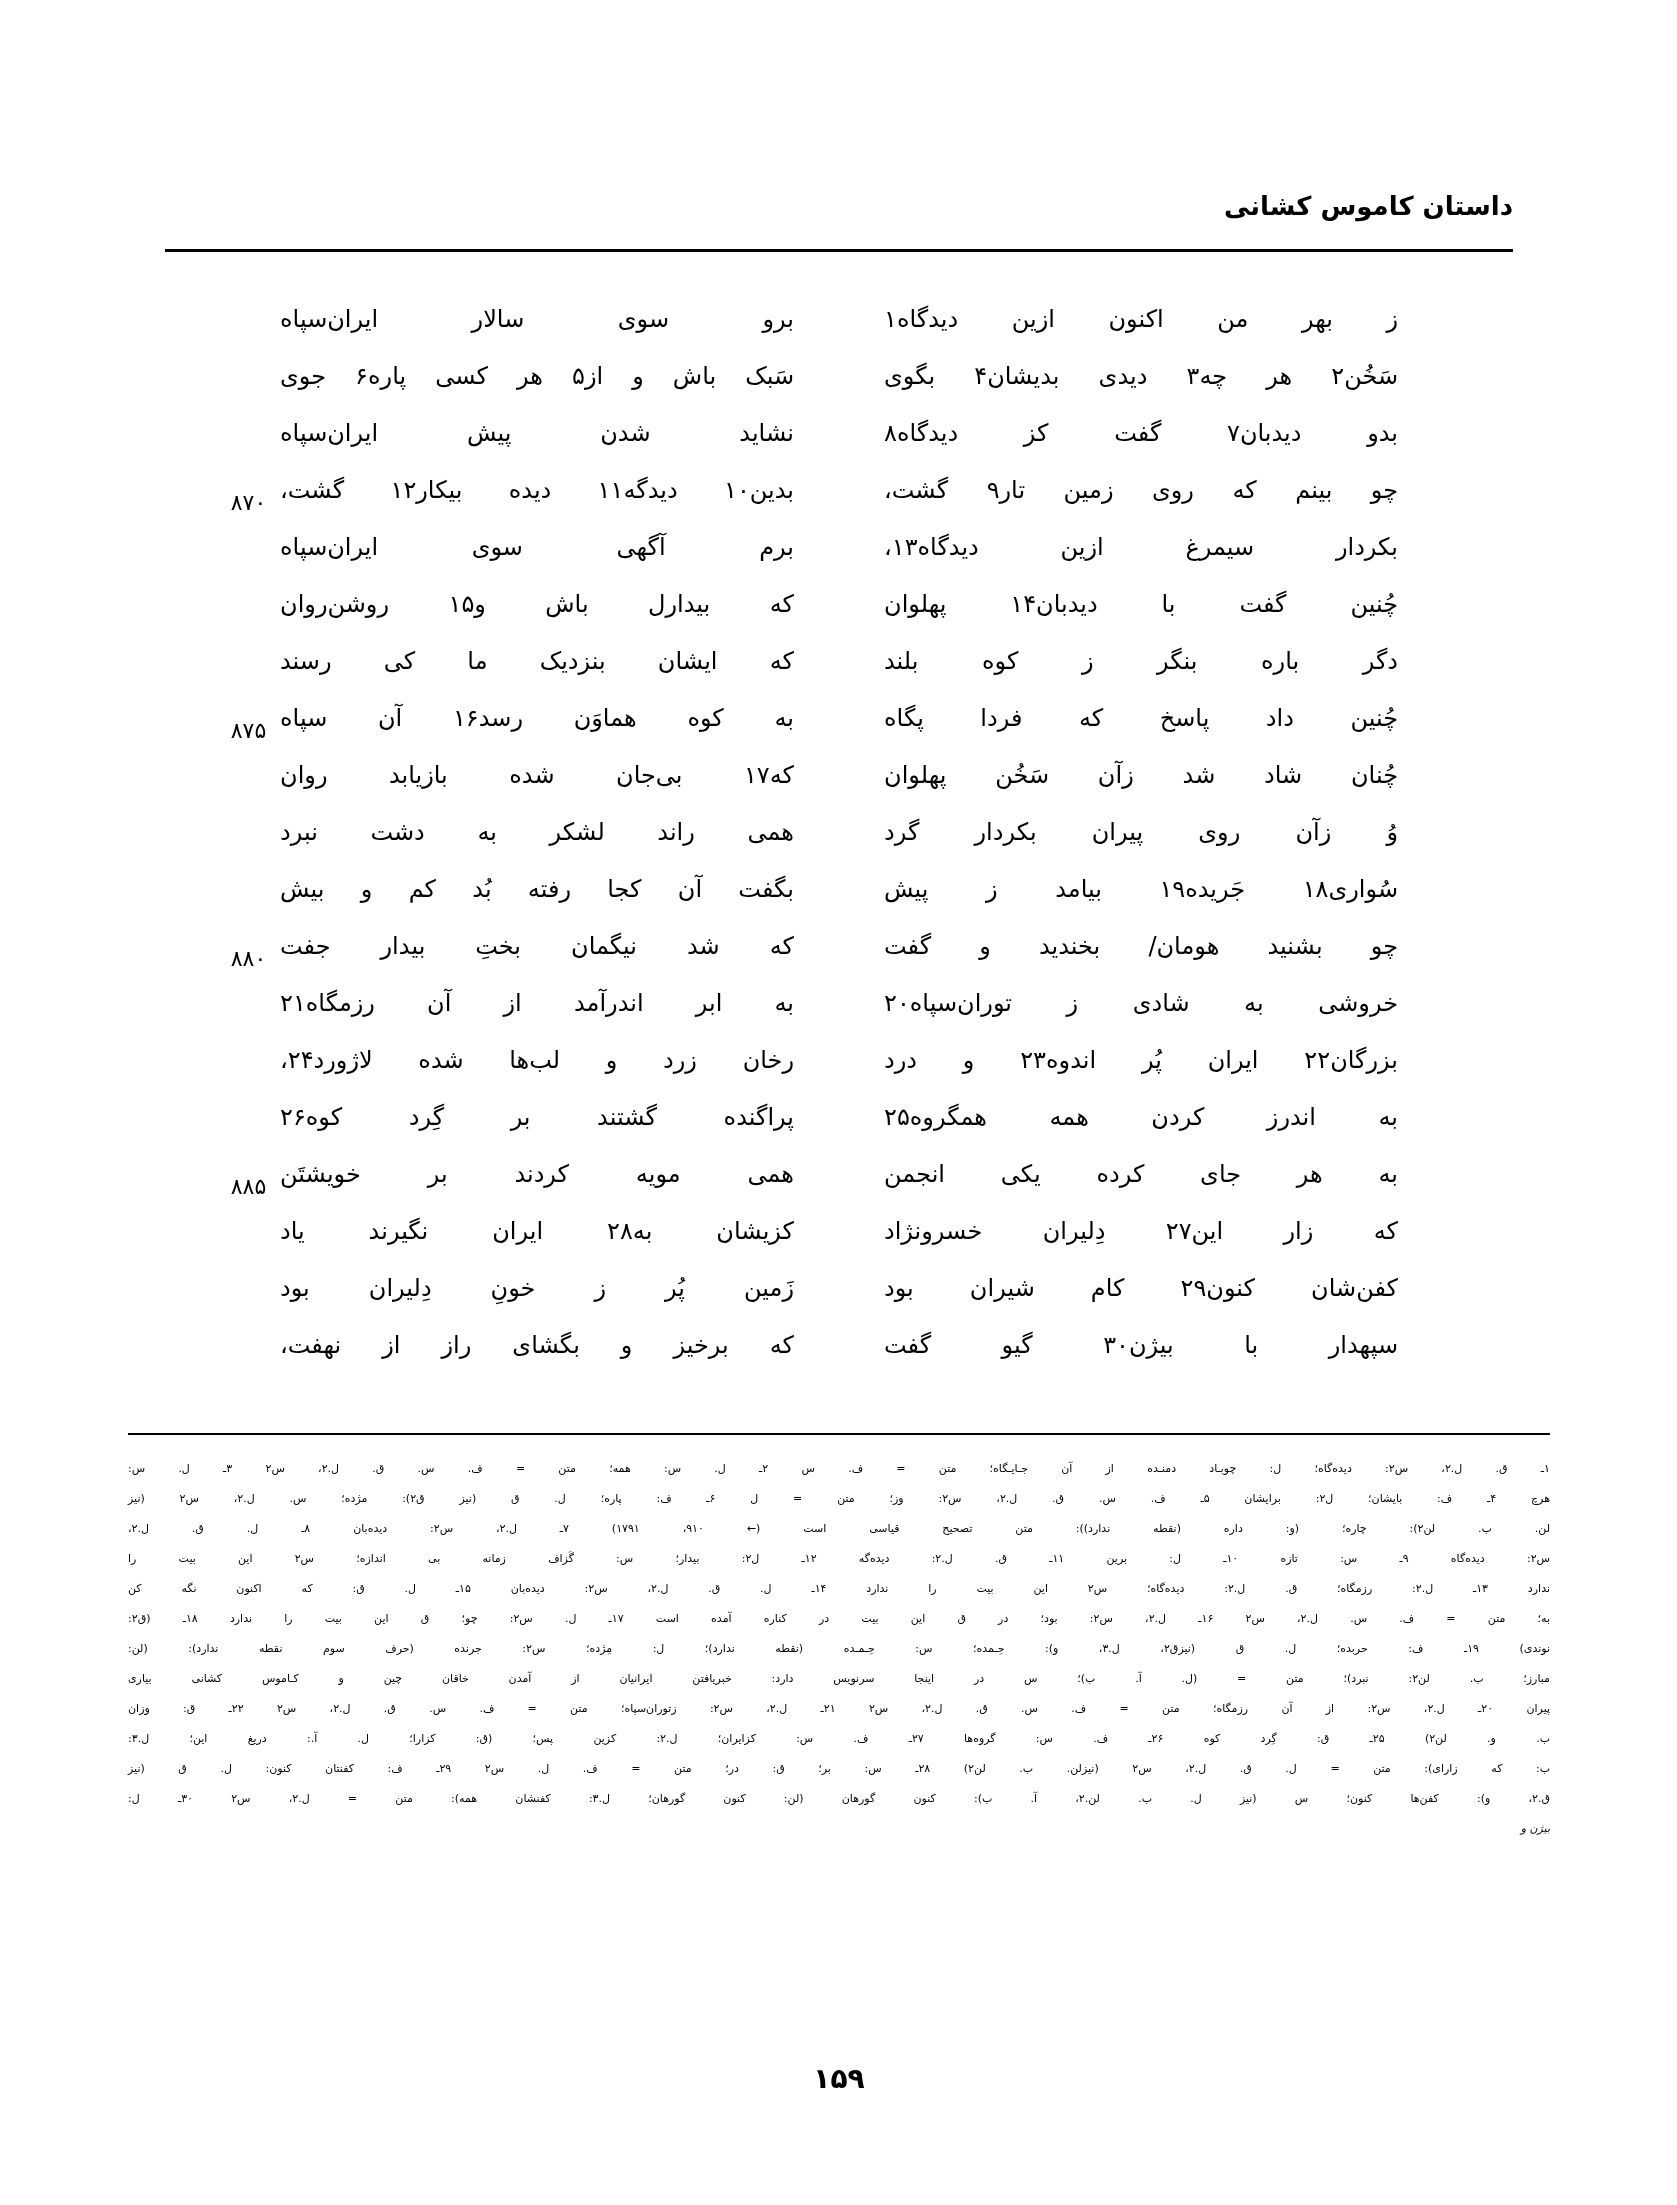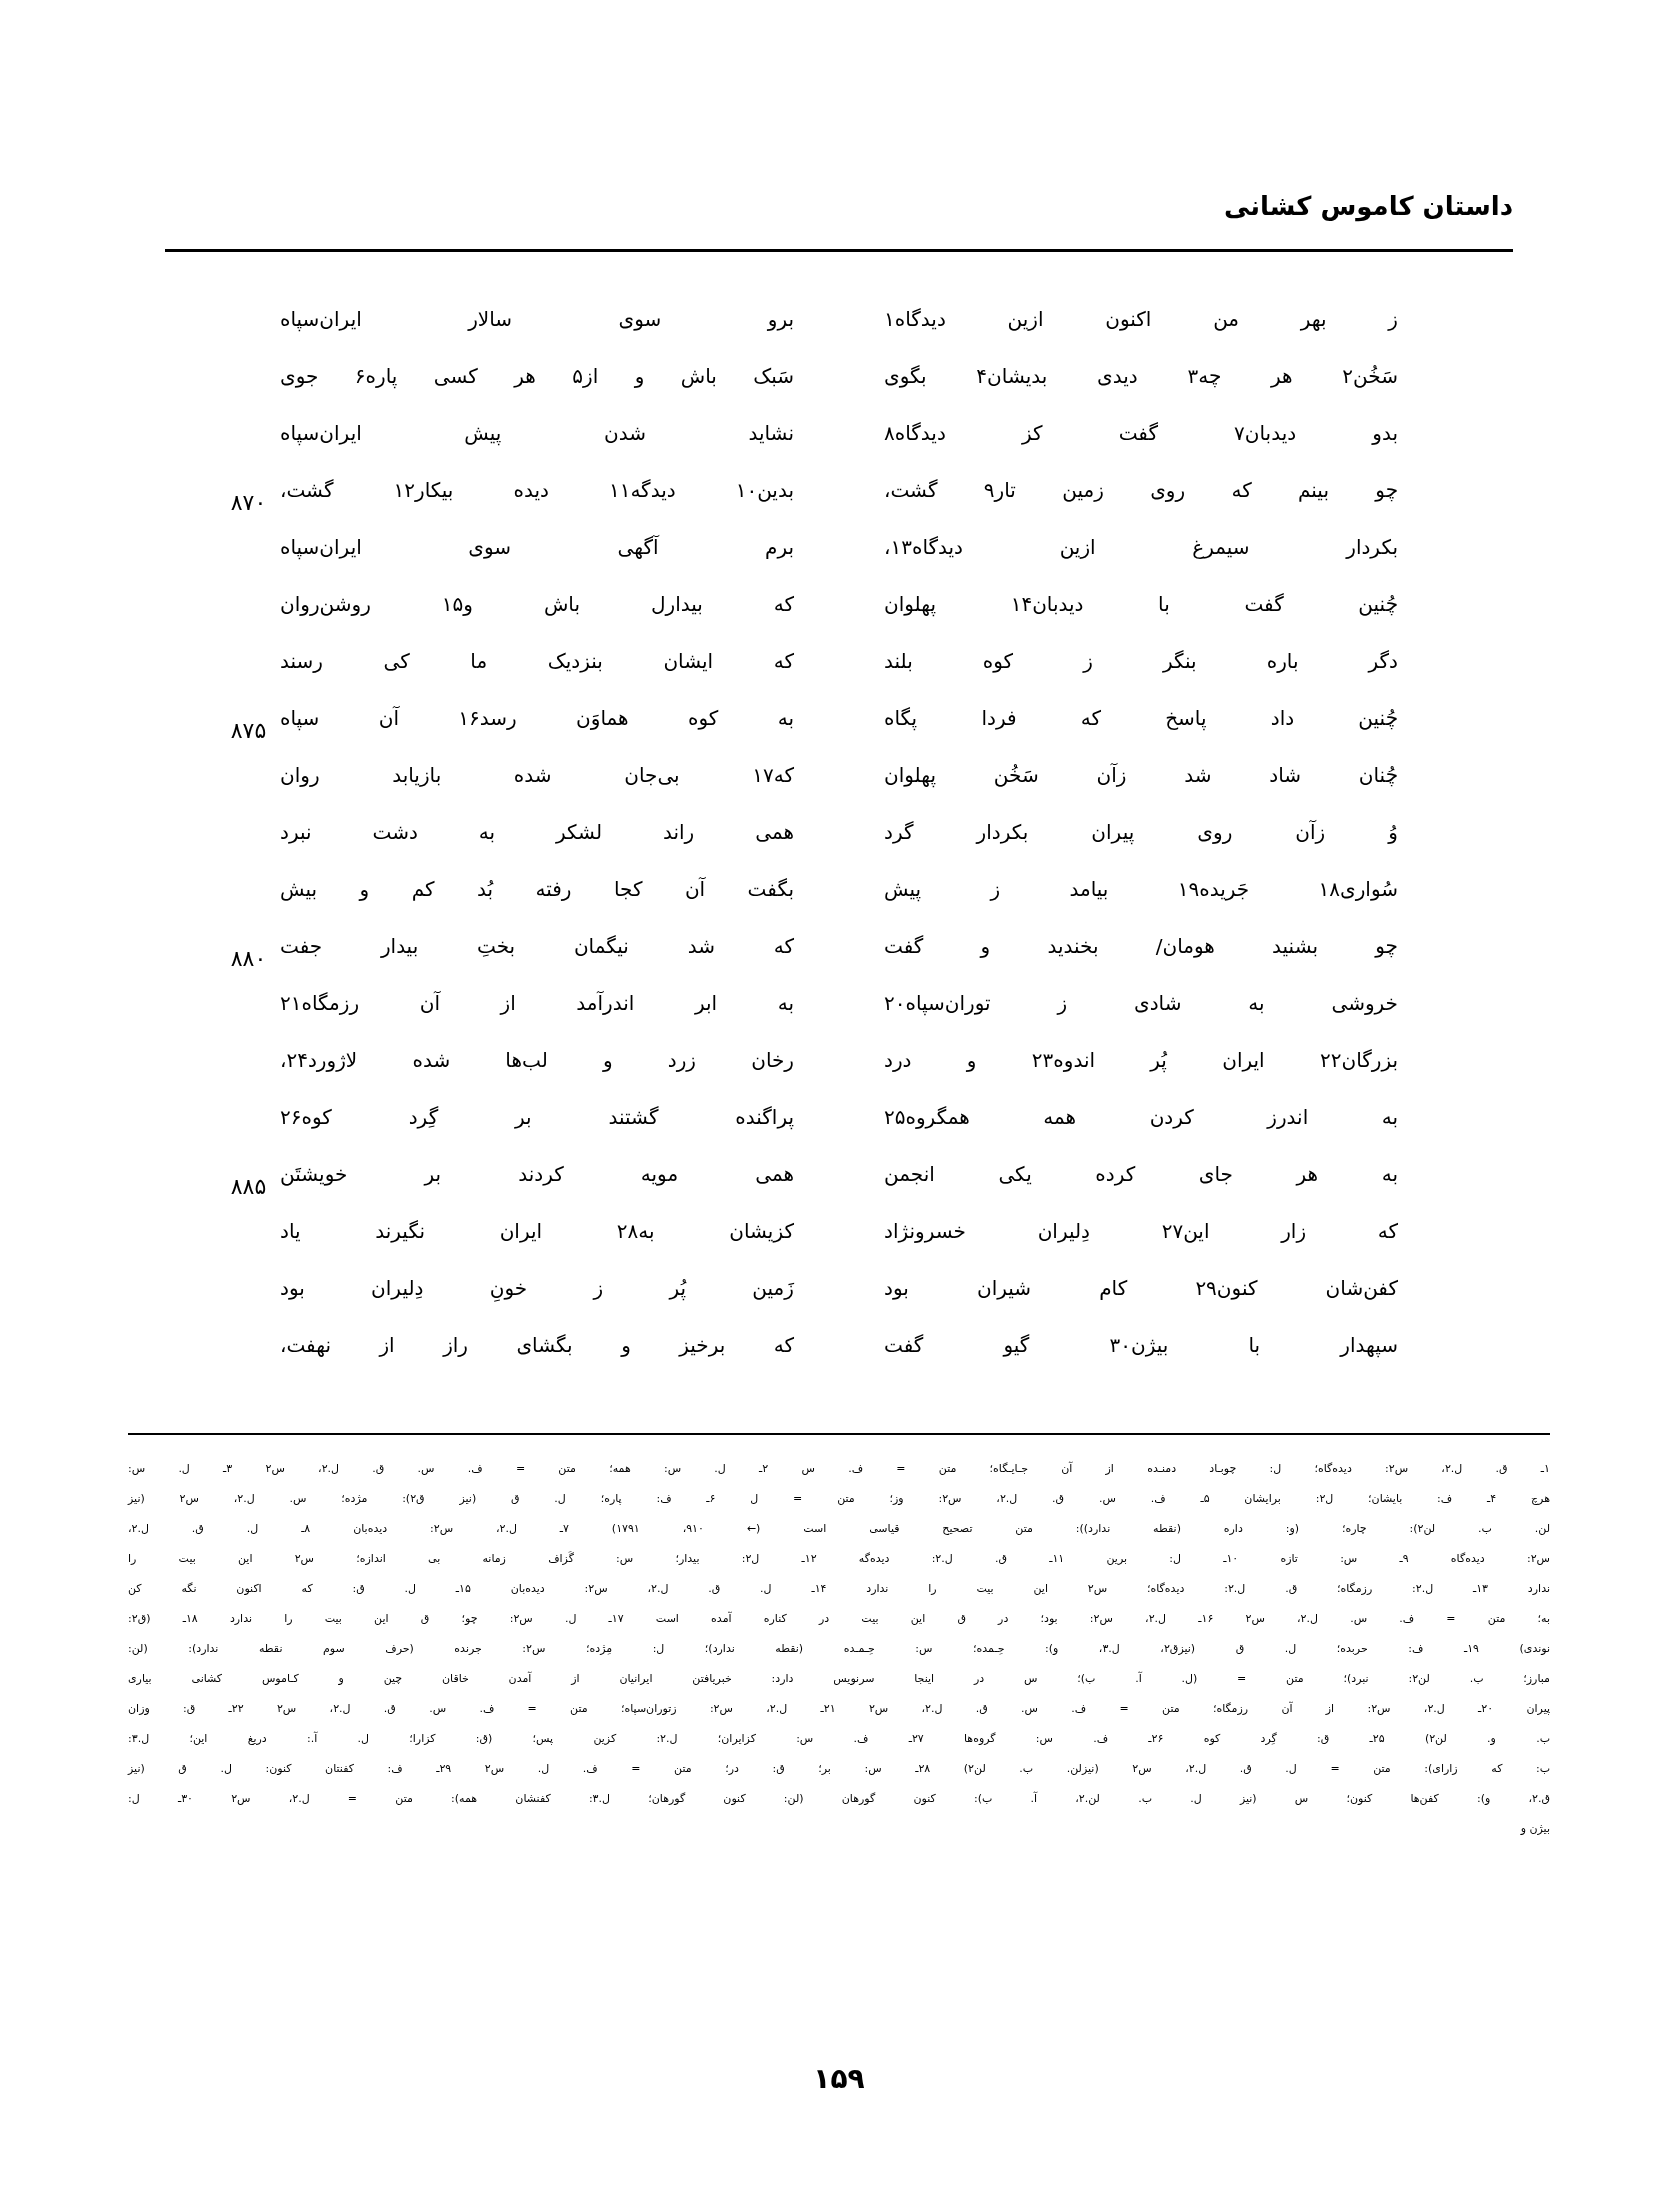--- a/index.html
+++ b/index.html
@@ -65,21 +65,21 @@
   .numbers-col {
     position: absolute;
     top: 12px;
     right: 1224px;
     width: 81px;
   }
 
   .line {
     height: 57px;
     line-height: 57px;
-    font-size: 20px;
+    font-size: 24px;
     white-space: nowrap;
     text-align: justify;
     text-align-last: justify;
     direction: rtl;
   }
   .num {
     height: 57px;
     line-height: 57px;
     font-size: 22px;
     text-align: center;
@@ -102,20 +102,21 @@
   .fn-line {
     font-size: 11px;
     line-height: 30px;
     text-align: justify;
     text-align-last: justify;
     direction: rtl;
     white-space: nowrap;
   }
   .fn-line.last {
     text-align-last: right;
+    font-style: italic;
   }
 
   
   .page-number {
     position: absolute;
     top: 2062px;
     right: 0;
     left: 0;
     text-align: center;
     font-size: 28px;

